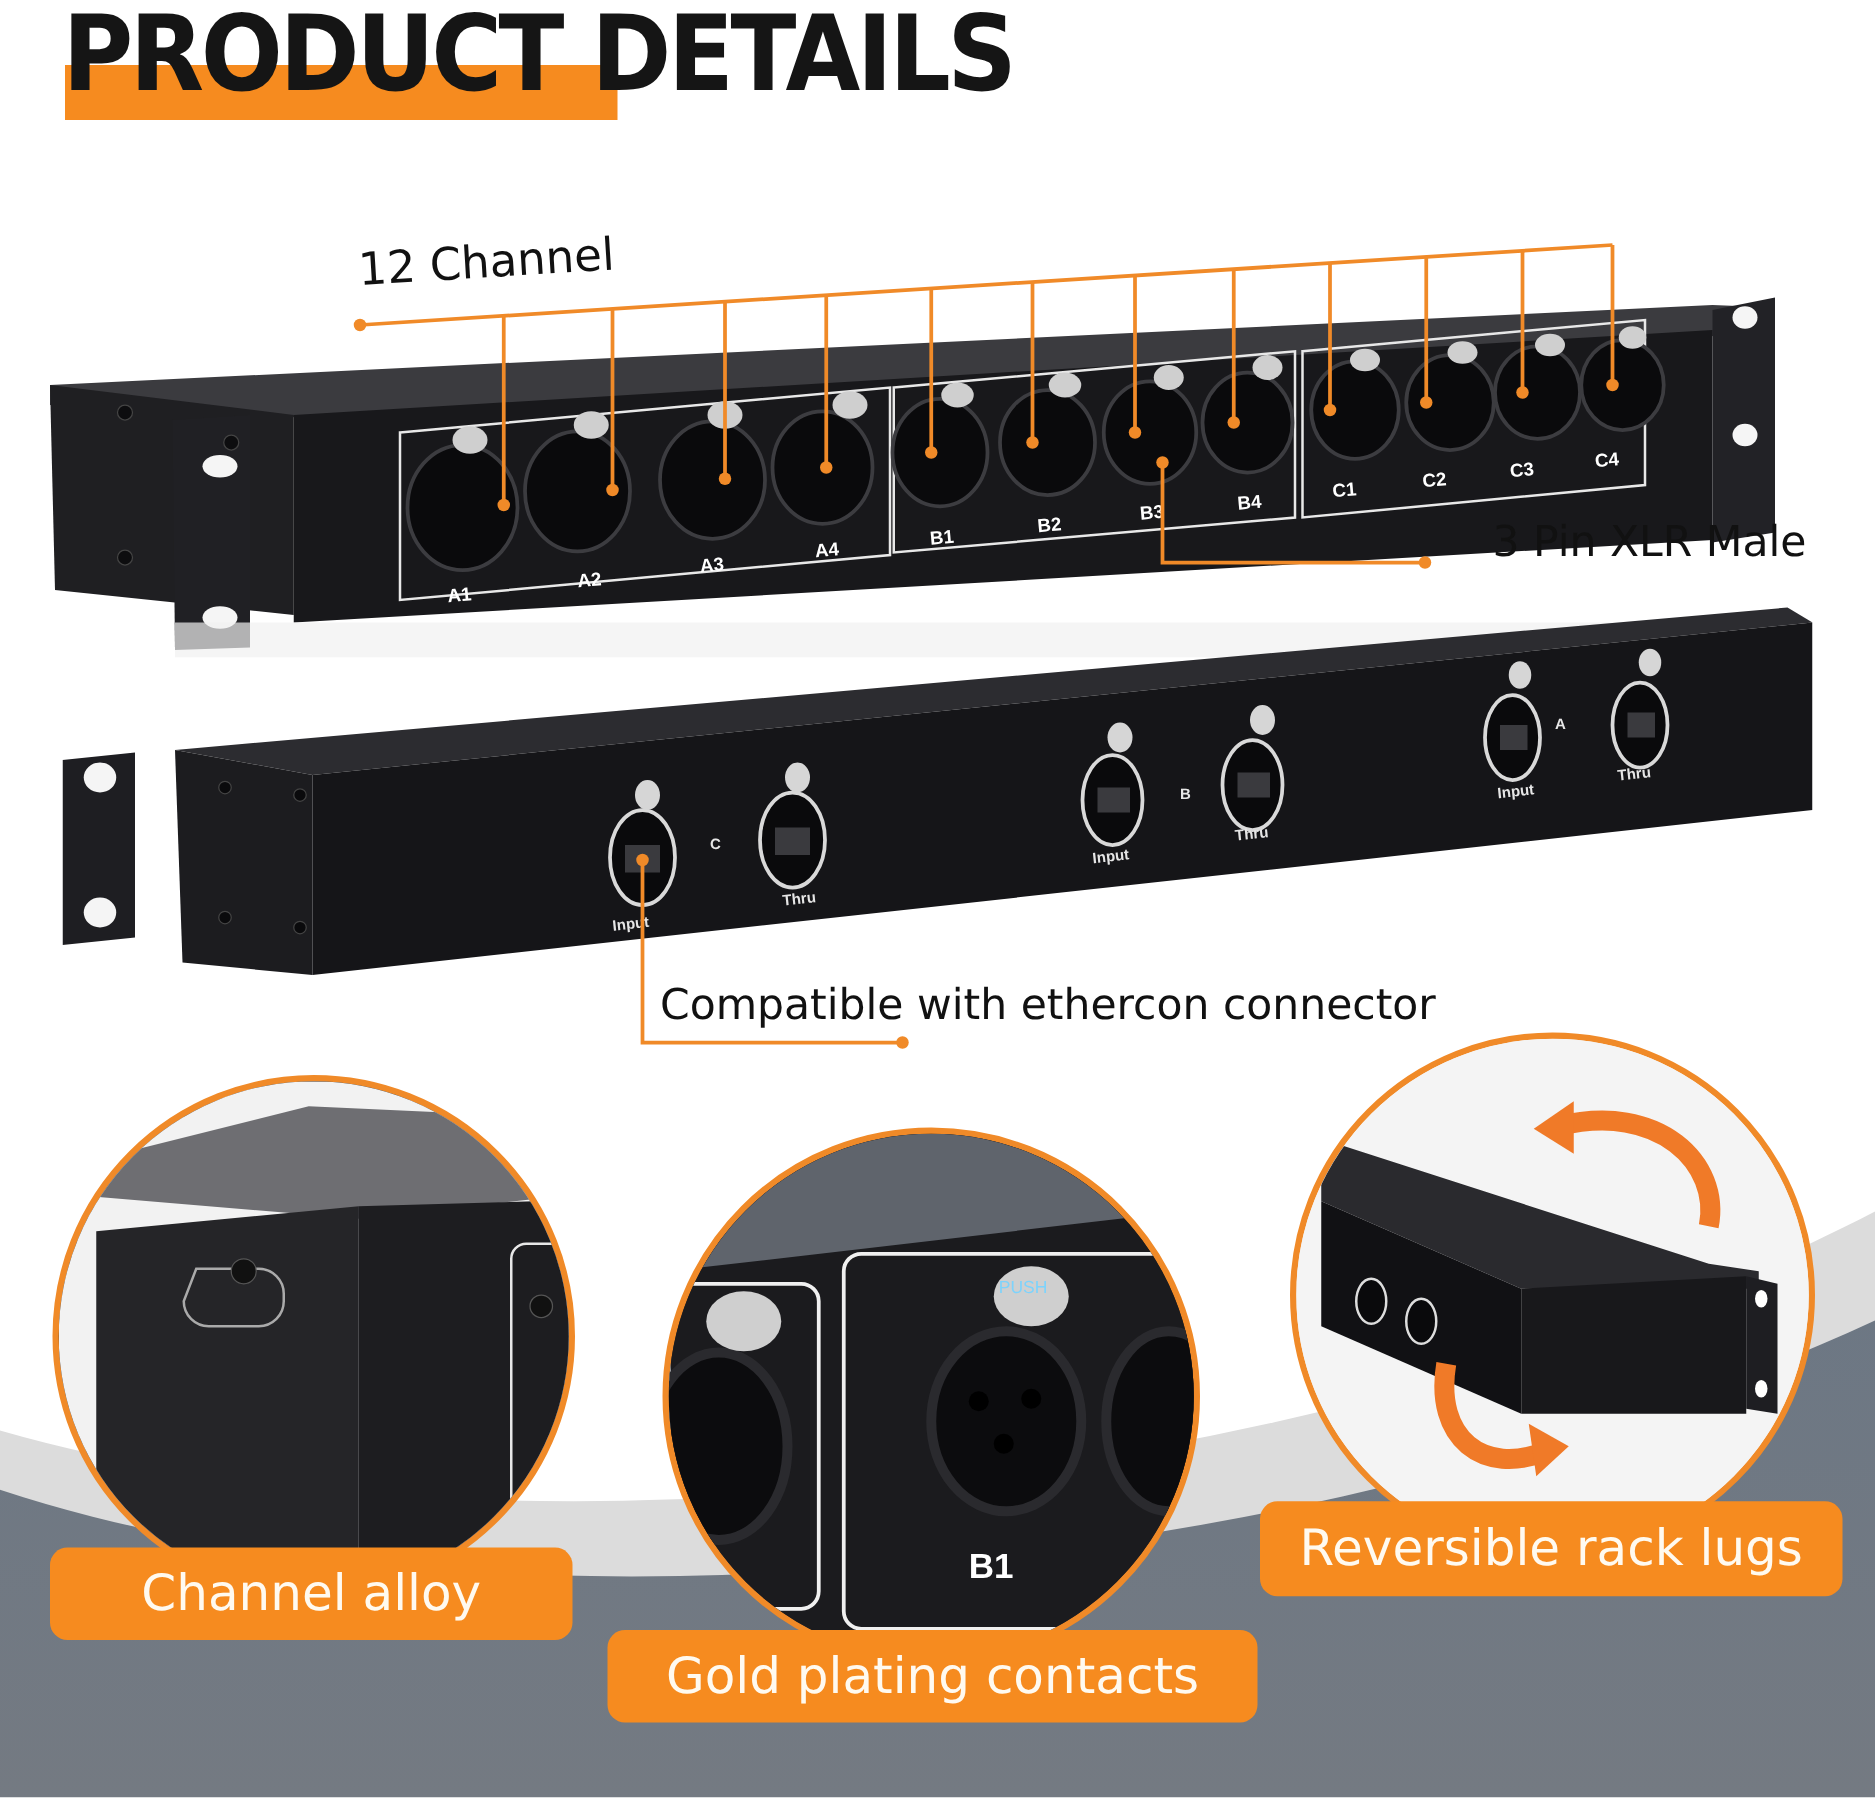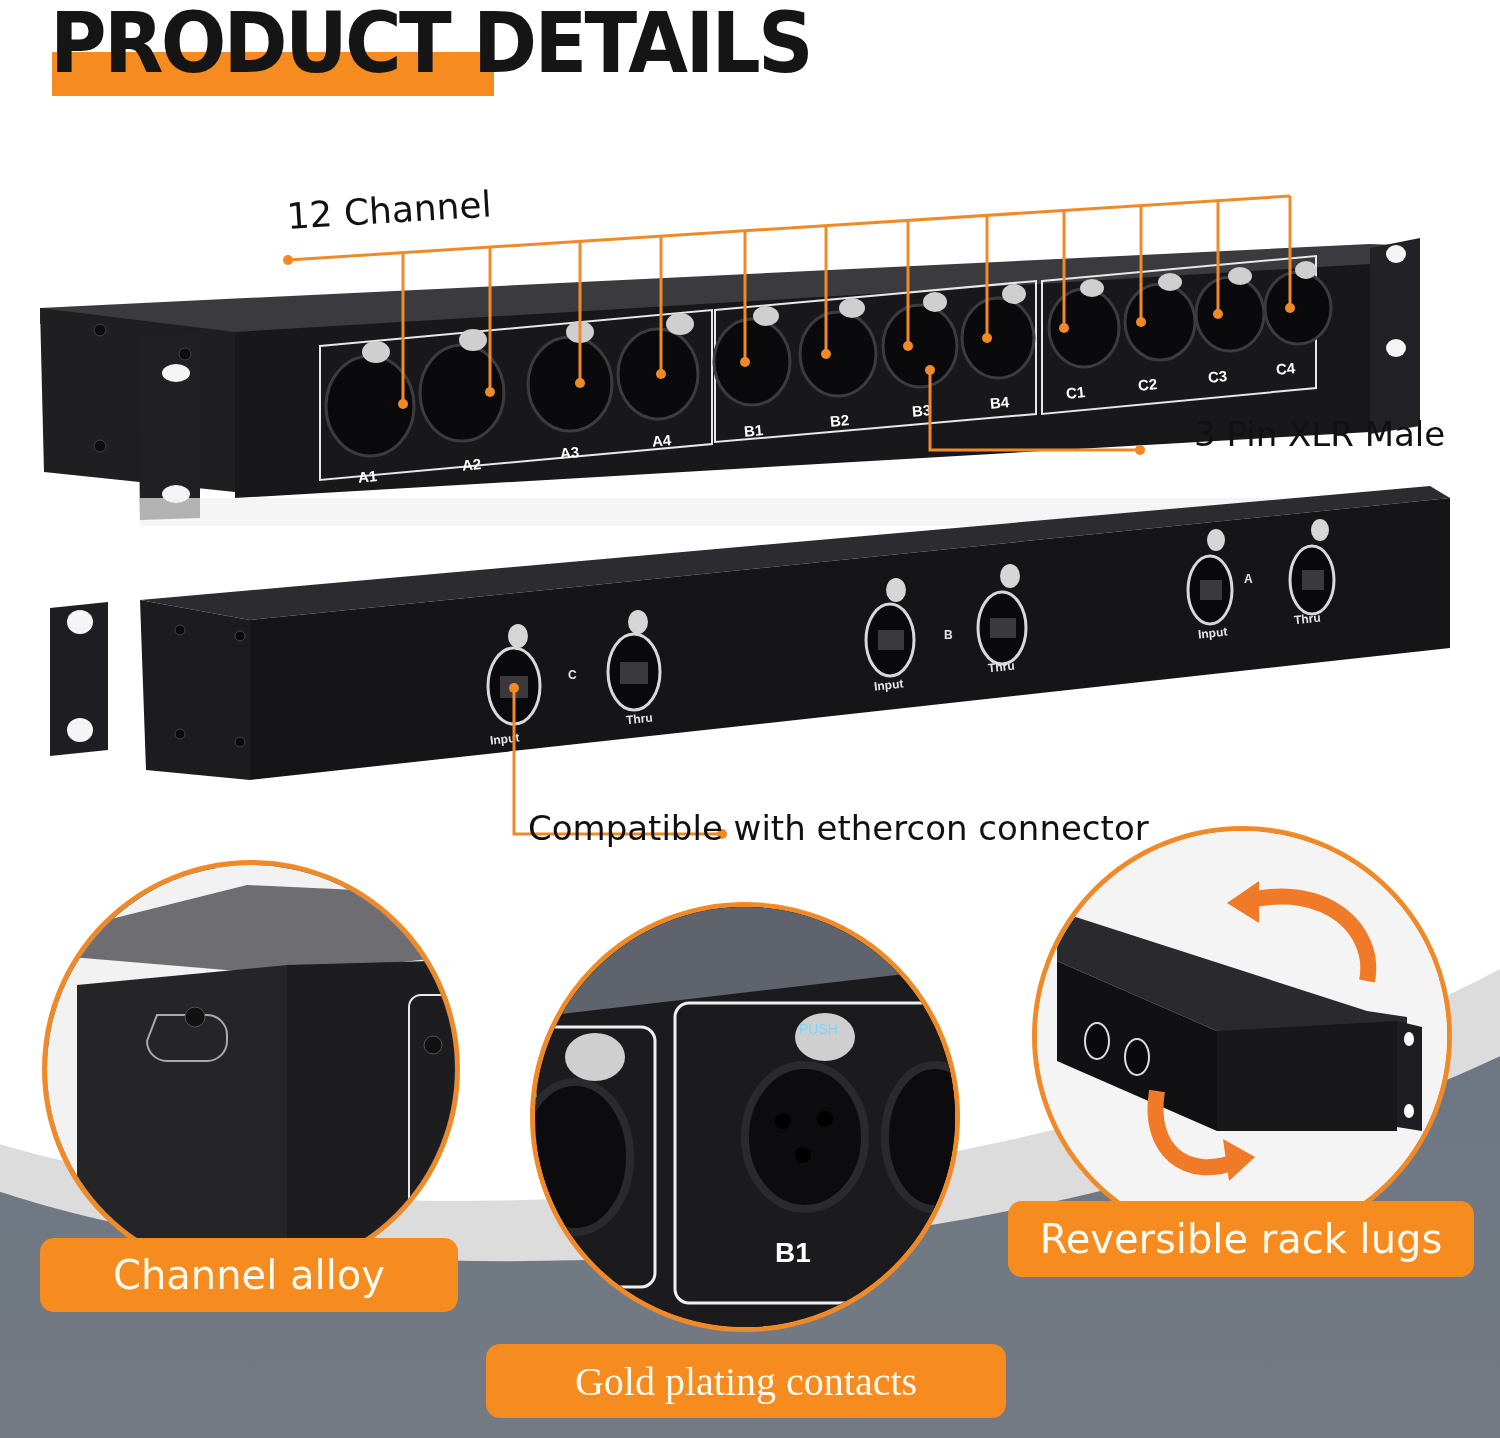--- a/index.html
+++ b/index.html
@@ -46,21 +46,21 @@
     white-space: nowrap;
   }
 
   
   .annot {
     position: absolute; font-family: "DejaVu Sans", sans-serif;
     color: #111; white-space: nowrap;
   }
   .annot-12ch { left: 288px; top: 196px; font-size: 36px; transform: rotate(-3.5deg); transform-origin: left bottom; }
   .annot-xlr { left: 1152px; top: 414px; font-size: 34px; margin-left: 42px; }
-  .annot-ethercon { left: 528px; top: 784px; font-size: 34px; margin-top: 24px; }
+  .annot-ethercon { left: 528px; top: 784px; font-size: 34px; }
 
   svg.overlay { position: absolute; left: 0; top: 0; }
 
   
   .device {
     position: absolute;
   }
   .dev-top { left: 40px; top: 236px; width: 1380px; height: 290px; }
   .dev-bottom { left: 50px; top: 480px; width: 1400px; height: 300px; }
 
@@ -82,21 +82,21 @@
   .fc-2 { left: 530px; top: 902px; width: 430px; height: 430px; }
   .fc-3 { left: 1032px; top: 826px; width: 420px; height: 420px; background: #f4f4f4; }
 
   .badge {
     position: absolute; background: #f68b1f; color: #fffaf0;
     border-radius: 14px; font-family: "DejaVu Sans", sans-serif;
     font-size: 40px; display: flex; align-items: center; justify-content: center;
     white-space: nowrap; letter-spacing: 0px;
   }
   .badge-1 { left: 40px; top: 1238px; width: 418px; height: 74px; }
-  .badge-2 { left: 486px; top: 1344px; width: 520px; height: 74px; font-family: Liberation Serif, serif; }
+  .badge-2 { left: 486px; top: 1304px; width: 520px; height: 74px; }
   .badge-3 { left: 1008px; top: 1201px; width: 466px; height: 76px; }
 </style>
 </head>
 <body>
 
 <div class="bg-top-white"></div>
 <div class="bg-lower"></div>
 <div class="bg-swoosh"></div>
 <div class="bg-swoosh-inner"></div>
 

